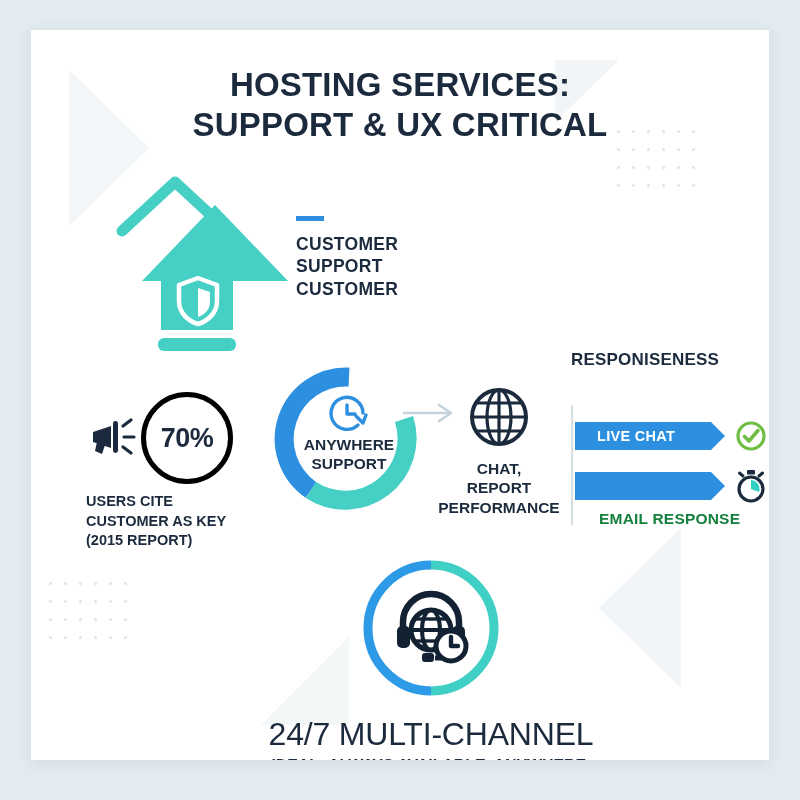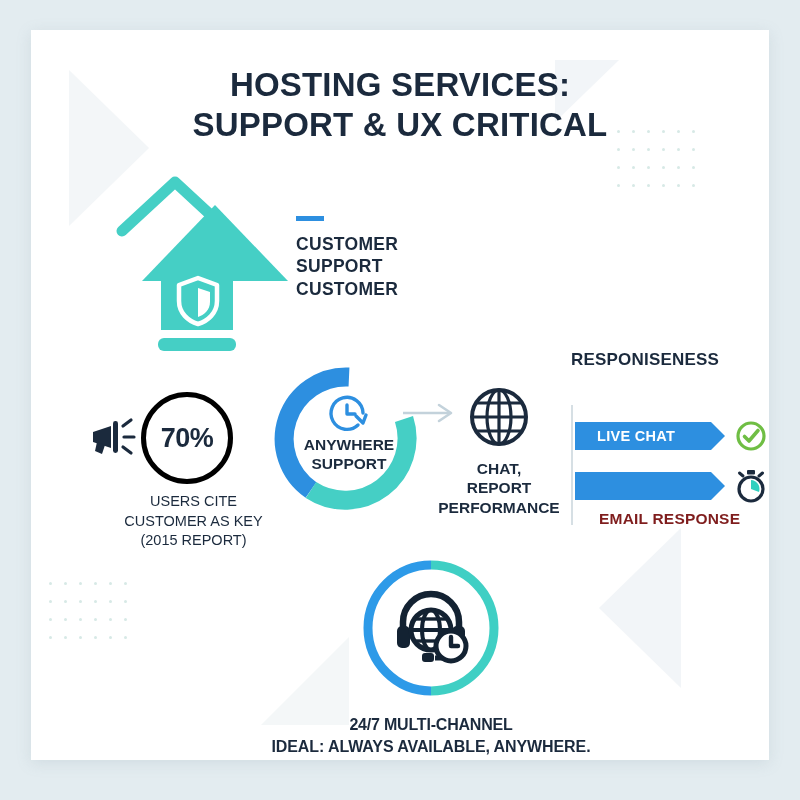--- a/index.html
+++ b/index.html
@@ -144,24 +144,24 @@
   .ring70 span {
     color: #1b2a3d;
     font-size: 27px;
     font-weight: bold;
     letter-spacing: -0.5px;
   }
   .stat-cap {
     position: absolute;
     left: 0; top: 100px;
     width: 215px;
-    text-align: center;
+    text-align: left;
     color: #1b2a3d;
     font-size: 14.5px;
-    font-weight: normal;
+    font-weight: bold;
     line-height: 1.35;
   }
 
   
   .donutblock { position: absolute; left: 243px; top: 334px; width: 150px; height: 150px; }
   .donut-txt {
     position: absolute;
     left: 0; top: 72px;
     width: 150px;
     text-align: center;
@@ -220,36 +220,36 @@
     clip-path: polygon(0 0, calc(100% - 14px) 0, 100% 50%, calc(100% - 14px) 100%, 0 100%);
   }
   .bar1 { top: 72px; left: 4px; }
   .bar2 { top: 122px; left: 4px; }
   .bar1 .bar-shape { width: 150px; }
   .bar2 .bar-shape { width: 150px; }
   .bar-ic { margin-left: 10px; display: flex; align-items: center; }
   .resp-foot {
     position: absolute;
     left: 28px; top: 160px;
-    color: #7f1d1d;
+    color: #15803d;
     font-size: 15.5px;
     font-weight: bold;
     letter-spacing: .2px;
   }
 
   
   .bottomblock { position: absolute; left: 230px; top: 528px; width: 340px; }
   .ring-bottom { position: relative; width: 140px; height: 140px; margin: 0 auto; }
   .support-ic { position: absolute; left: 28px; top: 28px; }
   .bottom-h {
     margin-top: 18px;
     text-align: center;
     color: #1b2a3d;
-    font-size: 16px;
-    font-weight: bold;
+    font-size: 32px;
+    font-weight: normal;
     letter-spacing: -0.2px;
   }
   .bottom-s {
     margin-top: 4px;
     text-align: center;
     color: #1b2a3d;
     font-size: 16px;
     font-weight: bold;
     letter-spacing: -0.1px;
   }

